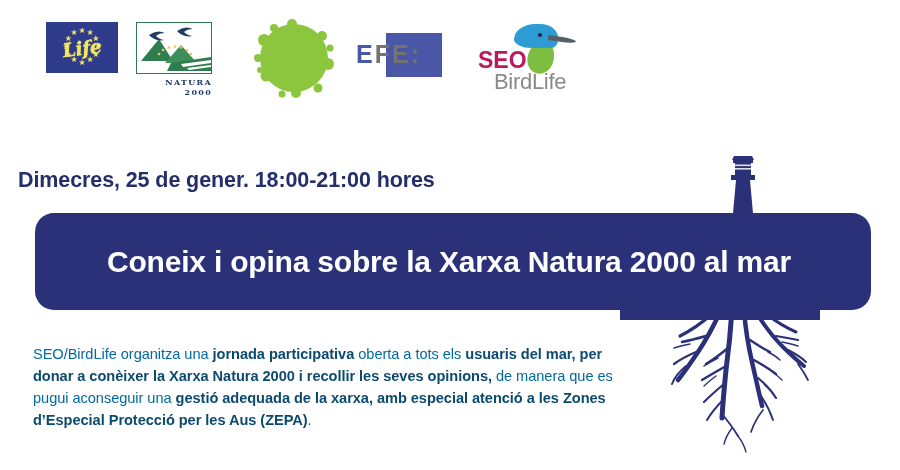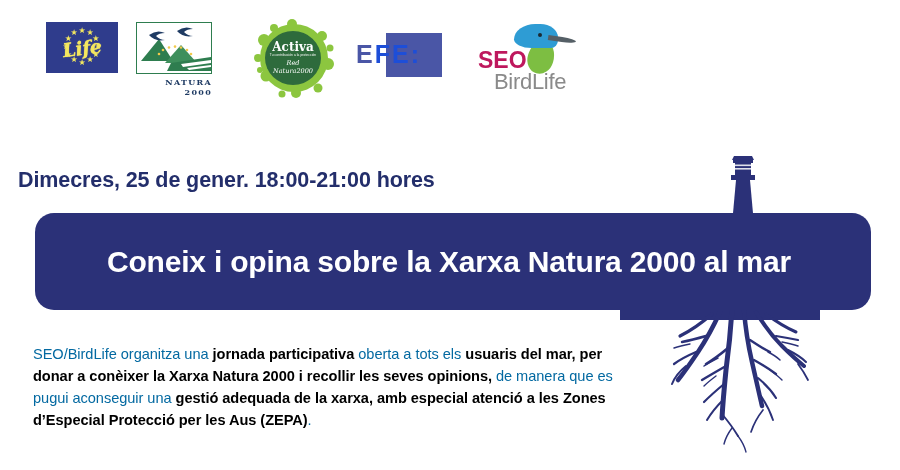--- a/index.html
+++ b/index.html
@@ -137,21 +137,21 @@
     position: absolute;
     left: 0; top: 7px;
     width: 86px;
     font-family: "Liberation Sans", sans-serif;
     font-weight: bold;
     font-size: 25px;
     line-height: 28px;
     letter-spacing: 2px;
     color: #4A56A6;
   }
-  .efe-text .knock { color: #1d4ed8; }
+  .efe-text .knock { color: #737373; }
 
   
   #logo-seo { left: 478px; top: 20px; }
   .seo-wrap { position: relative; width: 104px; height: 76px; }
   .seo-bird-body {
     position: absolute;
     left: 50px; top: 20px;
     width: 26px; height: 34px;
     background: #7DBE42;
     border-radius: 50% 50% 50% 50% / 55% 55% 45% 45%;
@@ -242,21 +242,21 @@
   #description {
     position: absolute;
     left: 33px; top: 328px;
     width: 600px;
     font-size: 14.6px;
     line-height: 22.3px;
     color: #646E8C;
     letter-spacing: -0.05px;
   }
   #description b {
-    color: #000000;
+    color: #0c4a6e;
     font-weight: bold;
   }
   #description .plain { color: #0369a1; font-weight: normal; }
 </style>
 </head>
 <body>
 
 <div id="logo-strip">
 
   <div class="logo" id="logo-life">
@@ -342,25 +342,20 @@
           <circle cx="40" cy="6" r="5"></circle>
             <circle cx="44" cy="75" r="5"></circle>
           <circle cx="6" cy="40" r="4"></circle>
             <circle cx="66" cy="70" r="4.5"></circle>
           <circle cx="22" cy="10" r="4"></circle>
             <circle cx="78" cy="30" r="3.5"></circle>
           <circle cx="8" cy="52" r="3"></circle>
             <circle cx="30" cy="76" r="3.5"></circle>
         </g>
       </svg>
-      <div class="activa-disc">
-        <div class="activa-title">Activa</div>
-        <div class="activa-sub">Tu contribución a la protección</div>
-        <div class="activa-red"><span>Red</span><br><span>Natura2000</span></div>
-      </div>
     </div>
   </div>
 
   <div class="logo" id="logo-efe">
     <div class="efe-wrap">
       <div class="efe-block"></div>
       <div class="efe-text">E<span class="knock">FE:</span></div>
     </div>
   </div>
 

